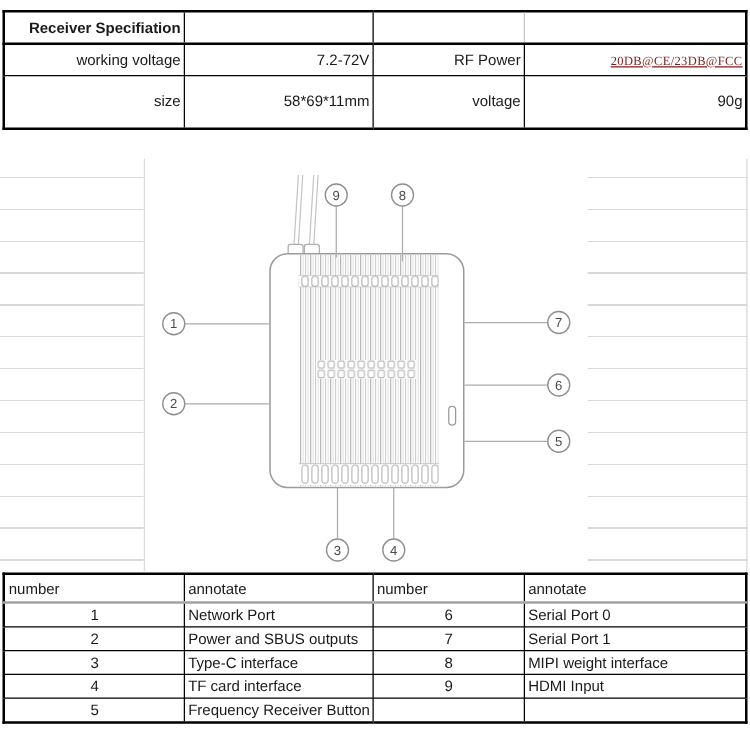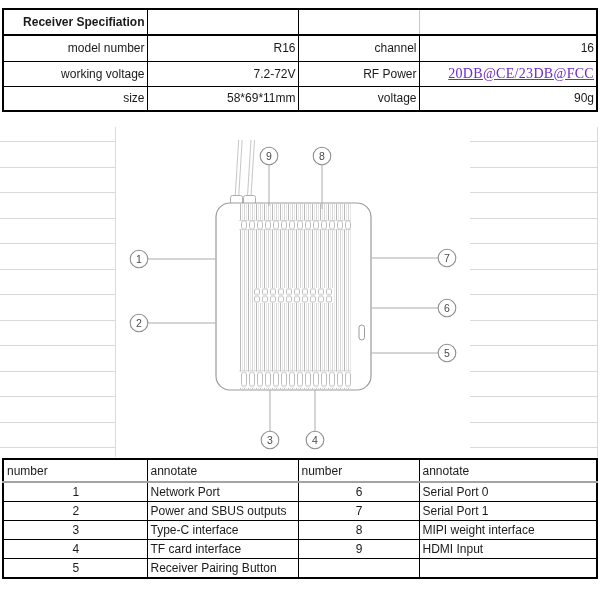--- a/index.html
+++ b/index.html
@@ -21,21 +21,21 @@
   .tbl td.first{border-left:2px solid #000;}
   .tbl td.last{border-right:2px solid #000;}
   .tbl tr.top td{border-top:2px solid #000;}
   .tbl tr.bottom td{border-bottom:2px solid #000;}
   .spec tr.hdr td{border-top:2px solid #000;border-bottom:2px solid #000;}
   .spec tr.hdr td.lt{border-left:1px solid #c8c8c8;}
   .spec tr.hdr td.rt{border-right:1px solid #c8c8c8;}
   .ports tr.hdr td{border-bottom:2px solid #a3a3a3;}
   .title{font-weight:bold;font-size:12.5px;}
   .num{text-align:center;padding:0;}
-  .link{font-family:"Liberation Serif",serif;font-size:14px;color:#6d28d9;
+  .link{font-family:"Liberation Serif",serif;font-size:10px;color:#7f1d1d;
         text-decoration:underline;letter-spacing:0.3px;cursor:pointer;}
   
   .diagram{position:absolute;left:116px;top:125px;width:354px;height:334px;}
   .diagram text{font-family:"Liberation Sans",sans-serif;font-size:10.5px;fill:#4a4a4a;}
 </style>
 </head>
 <body>
 
 <div class="canvas">
 
@@ -51,33 +51,27 @@
         <col style="width:121px">
         <col style="width:178px">
       </colgroup>
     <tbody>
         <tr class="hdr" style="height:26px">
       <td class="first title">Receiver Specifiation</td>
       <td class="lt"></td>
       <td class="lt rt"></td>
       <td class="last lt"></td>
     </tr>
-    <tr style="height:26px">
-      <td class="first">model number</td>
-      <td>R16</td>
-      <td>channel</td>
-      <td class="last">16</td>
-    </tr>
     <tr style="height:25px">
       <td class="first">working voltage</td>
       <td>7.2-72V</td>
       <td>RF Power</td>
       <td class="last"><span class="link">20DB@CE/23DB@FCC</span></td>
     </tr>
-    <tr class="bottom" style="height:25px">
+    <tr class="bottom" style="height:43px">
       <td class="first">size</td>
       <td>58*69*11mm</td>
       <td>voltage</td>
       <td class="last">90g</td>
     </tr>
   </tbody>
     </table>
 
   <svg class="diagram" viewBox="116 125 354 334" xmlns="http://www.w3.org/2000/svg">
     <defs>
@@ -217,20 +211,20 @@
       <td class="last">MIPI weight interface</td>
     </tr>
     <tr style="height:19px">
       <td class="first num">4</td>
       <td>TF card interface</td>
       <td class="num">9</td>
       <td class="last">HDMI Input</td>
     </tr>
     <tr class="bottom" style="height:20px">
       <td class="first num">5</td>
-      <td>Receiver Pairing Button</td>
+      <td>Frequency Receiver Button</td>
       <td class="num"></td>
       <td class="last"></td>
     </tr>
   </tbody>
     </table>
 
 </div>
 
 </body></html>

